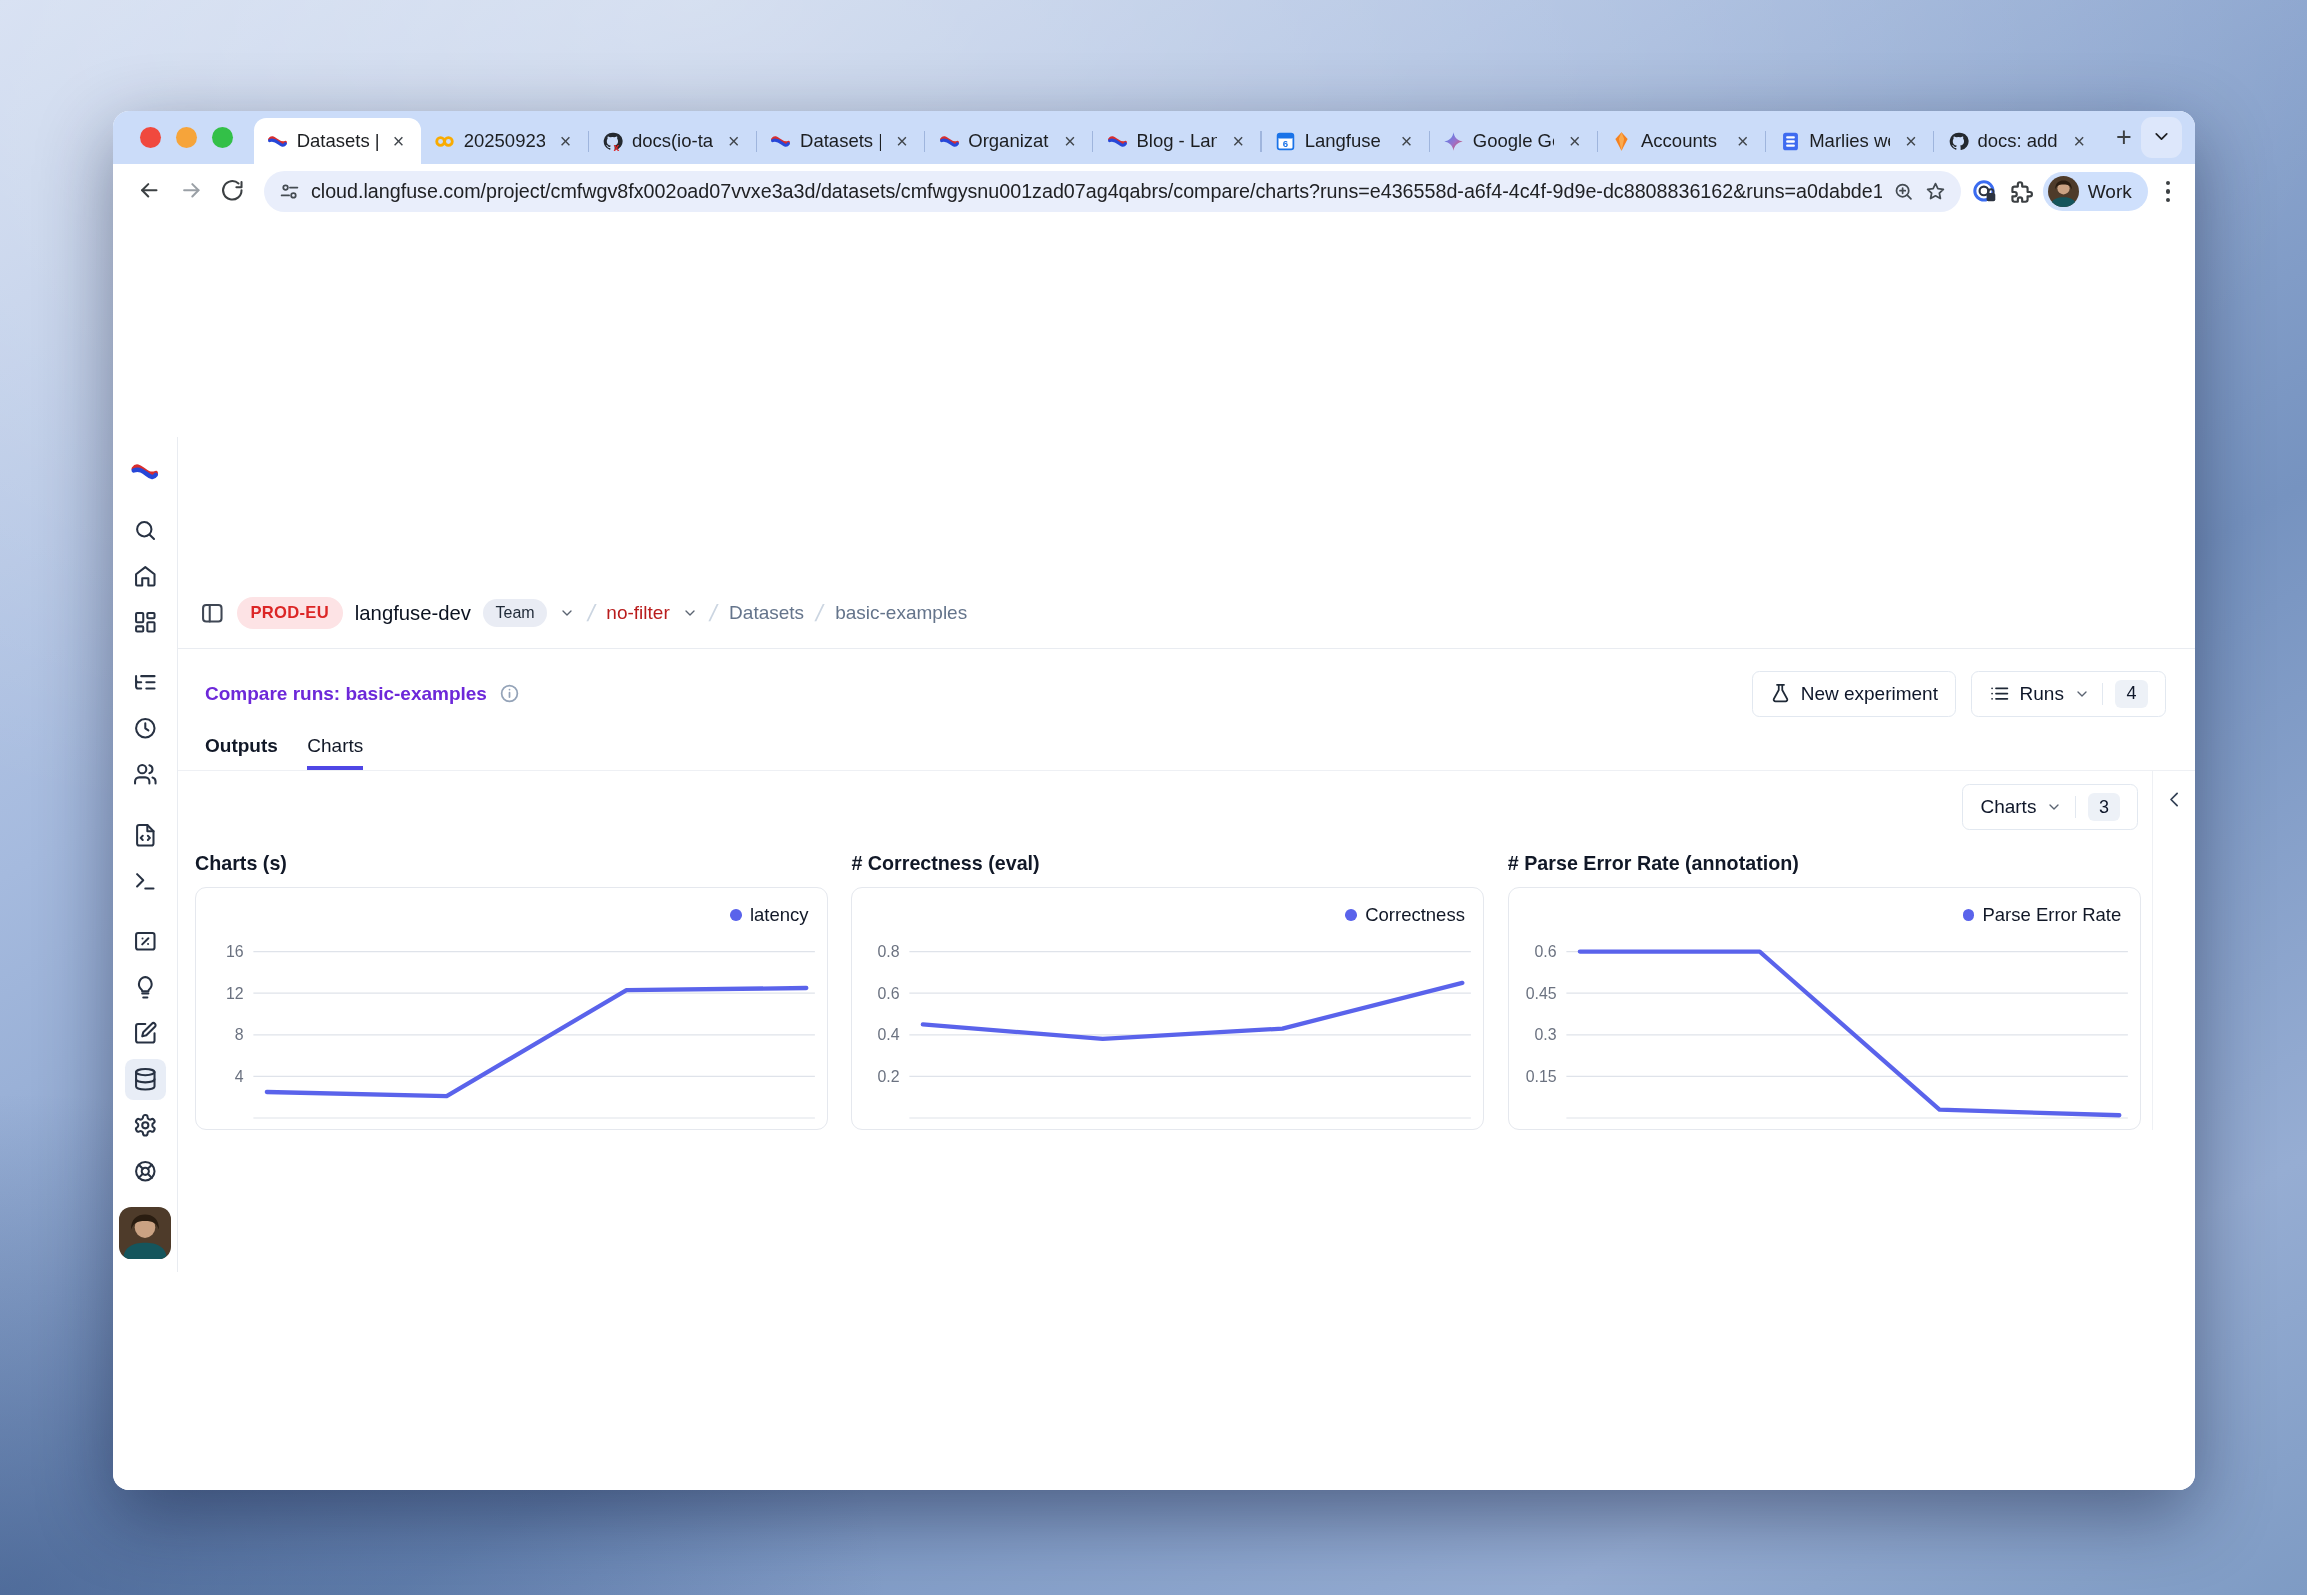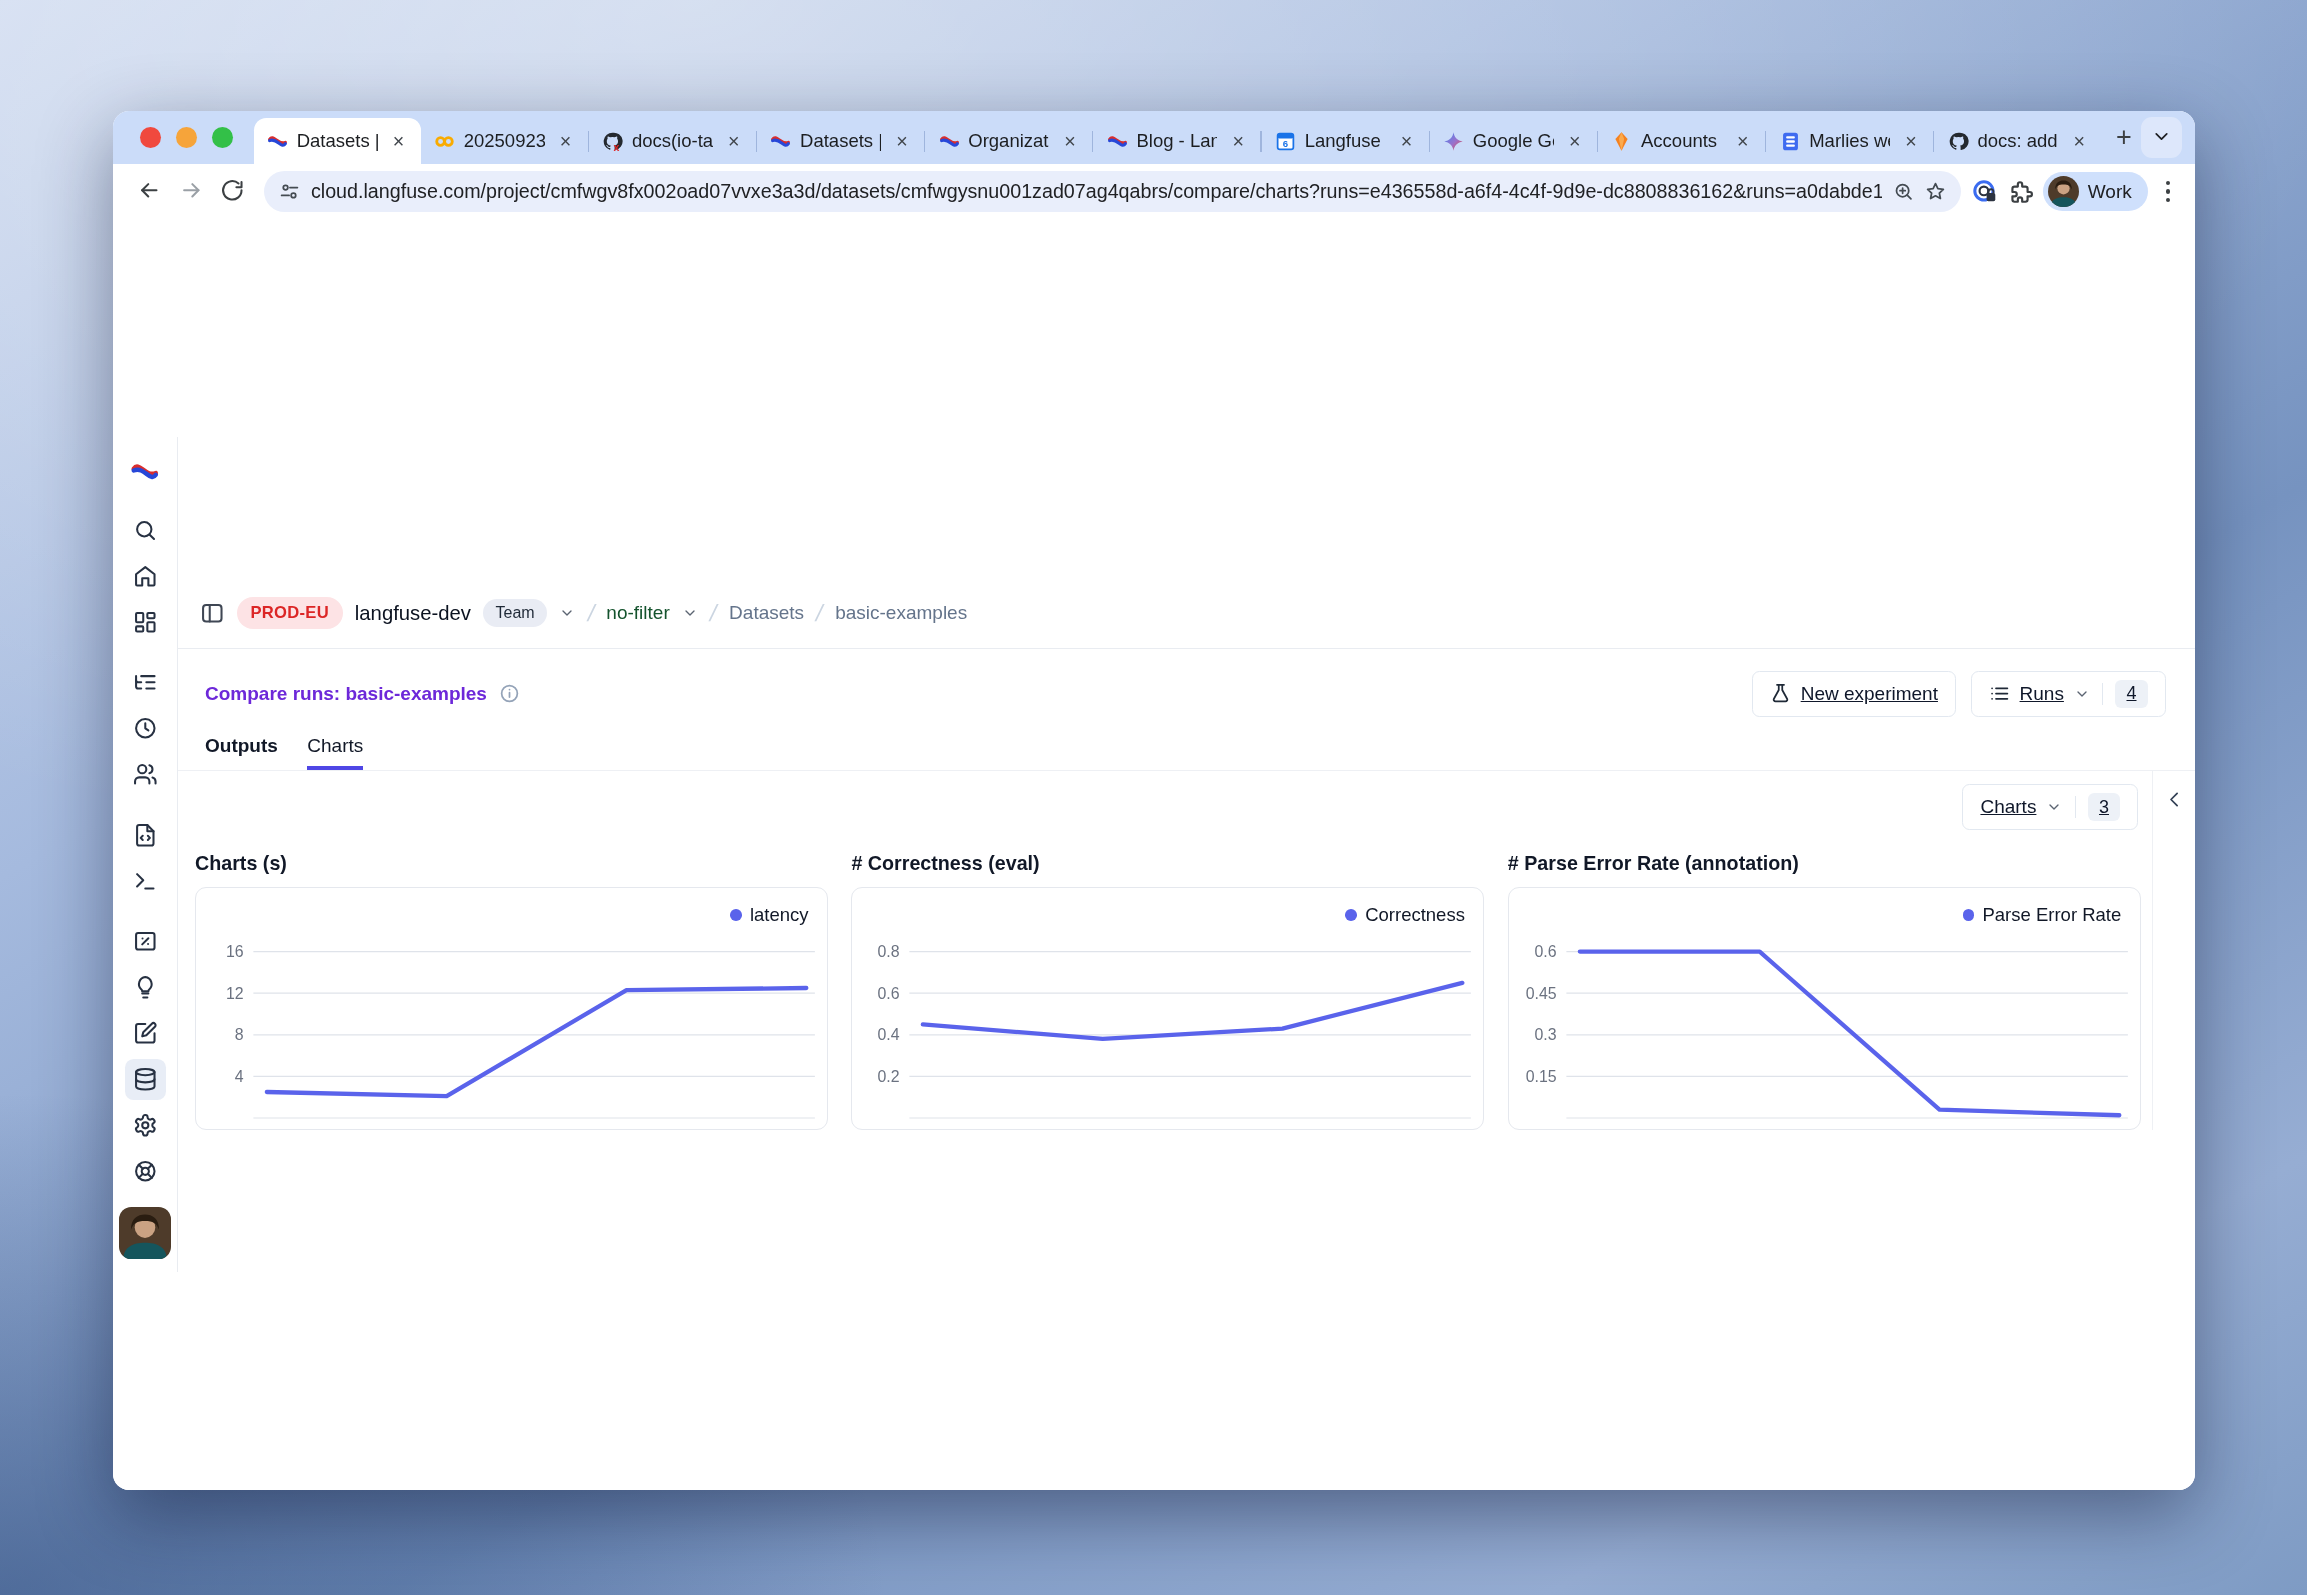--- a/index.html
+++ b/index.html
@@ -74,28 +74,28 @@
   .main-header { height:70px; border-bottom:1.2px solid #e9ecf1; display:flex; align-items:center; gap:12.3px; padding:0 22px; flex:none; }
   .mh-ic { color:#3f4754; display:flex; }
   .mh-ic svg { width:24.6px; height:24.6px; }
   .env-badge { background:#fde3e5; color:#dc2626; font-size:16.6px; font-weight:600; padding:6.2px 13.5px; border-radius:615px; letter-spacing:0.3px; }
   .org-name { font-size:20.3px; font-weight:400; color:#0b1220; }
   .chip { background:#e9ecf4; color:#1f2937; font-size:16px; padding:4.9px 12.3px; border-radius:615px; }
   .chev { color:#5b6472; display:flex; }
   .chev svg { width:16px; height:16px; }
   .crumb-slash { color:#cbd5e1; font-size:23.4px; font-weight:300; transform:skewX(-12deg); }
   .crumb-link { font-size:19px; color:#64748b; }
-  .proj-name { font-size:19px; color:#14532d; font-weight:500; }
+  .proj-name { font-size:19px; color:#b91c1c; font-weight:500; }
   
   .title-row { display:flex; align-items:center; padding:22px 29.5px 0 27px; }
   .page-title { font-size:19px; font-weight:700; color:#6d28d9; }
   .info-ic { color:#94a3b8; display:flex; margin-left:12.3px; }
   .info-ic svg { width:21px; height:21px; }
   .title-spacer { flex:1; }
-  .btn { height:46px; border:1.2px solid #e2e8f0; border-radius:7.4px; background:#fff; display:flex; align-items:center; gap:9.8px; padding:0 17px; font-size:19px; color:#0f172a;text-decoration:underline; }
+  .btn { height:46px; border:1.2px solid #e2e8f0; border-radius:7.4px; background:#fff; display:flex; align-items:center; gap:9.8px; padding:0 17px; font-size:19px; color:#0f172a; }
   .btn + .btn { margin-left:14.8px; }
   .btn .b-ic { display:flex; color:#1f2937; }
   .btn .b-ic svg { width:21px; height:21px; }
   .btn .v-sep { width:1.2px; height:22px; background:#e2e8f0; margin:0 2.5px; }
   .count-badge { background:#edf1f7; border-radius:6.2px; padding:3.7px 11px; font-size:18px; color:#0f172a; }
   .tabs-row { display:flex; gap:29.5px; padding:18.5px 27px 0; border-bottom:1.2px solid #eef0f4; }
   .vtab { font-size:19px; color:#111827; padding-bottom:12.3px;font-weight:bold; }
   .vtab.active { border-bottom:4.3px solid #4f46e5; padding-bottom:8px; font-weight:500; }
   
   .content { flex:1; position:relative; min-height:0; }

